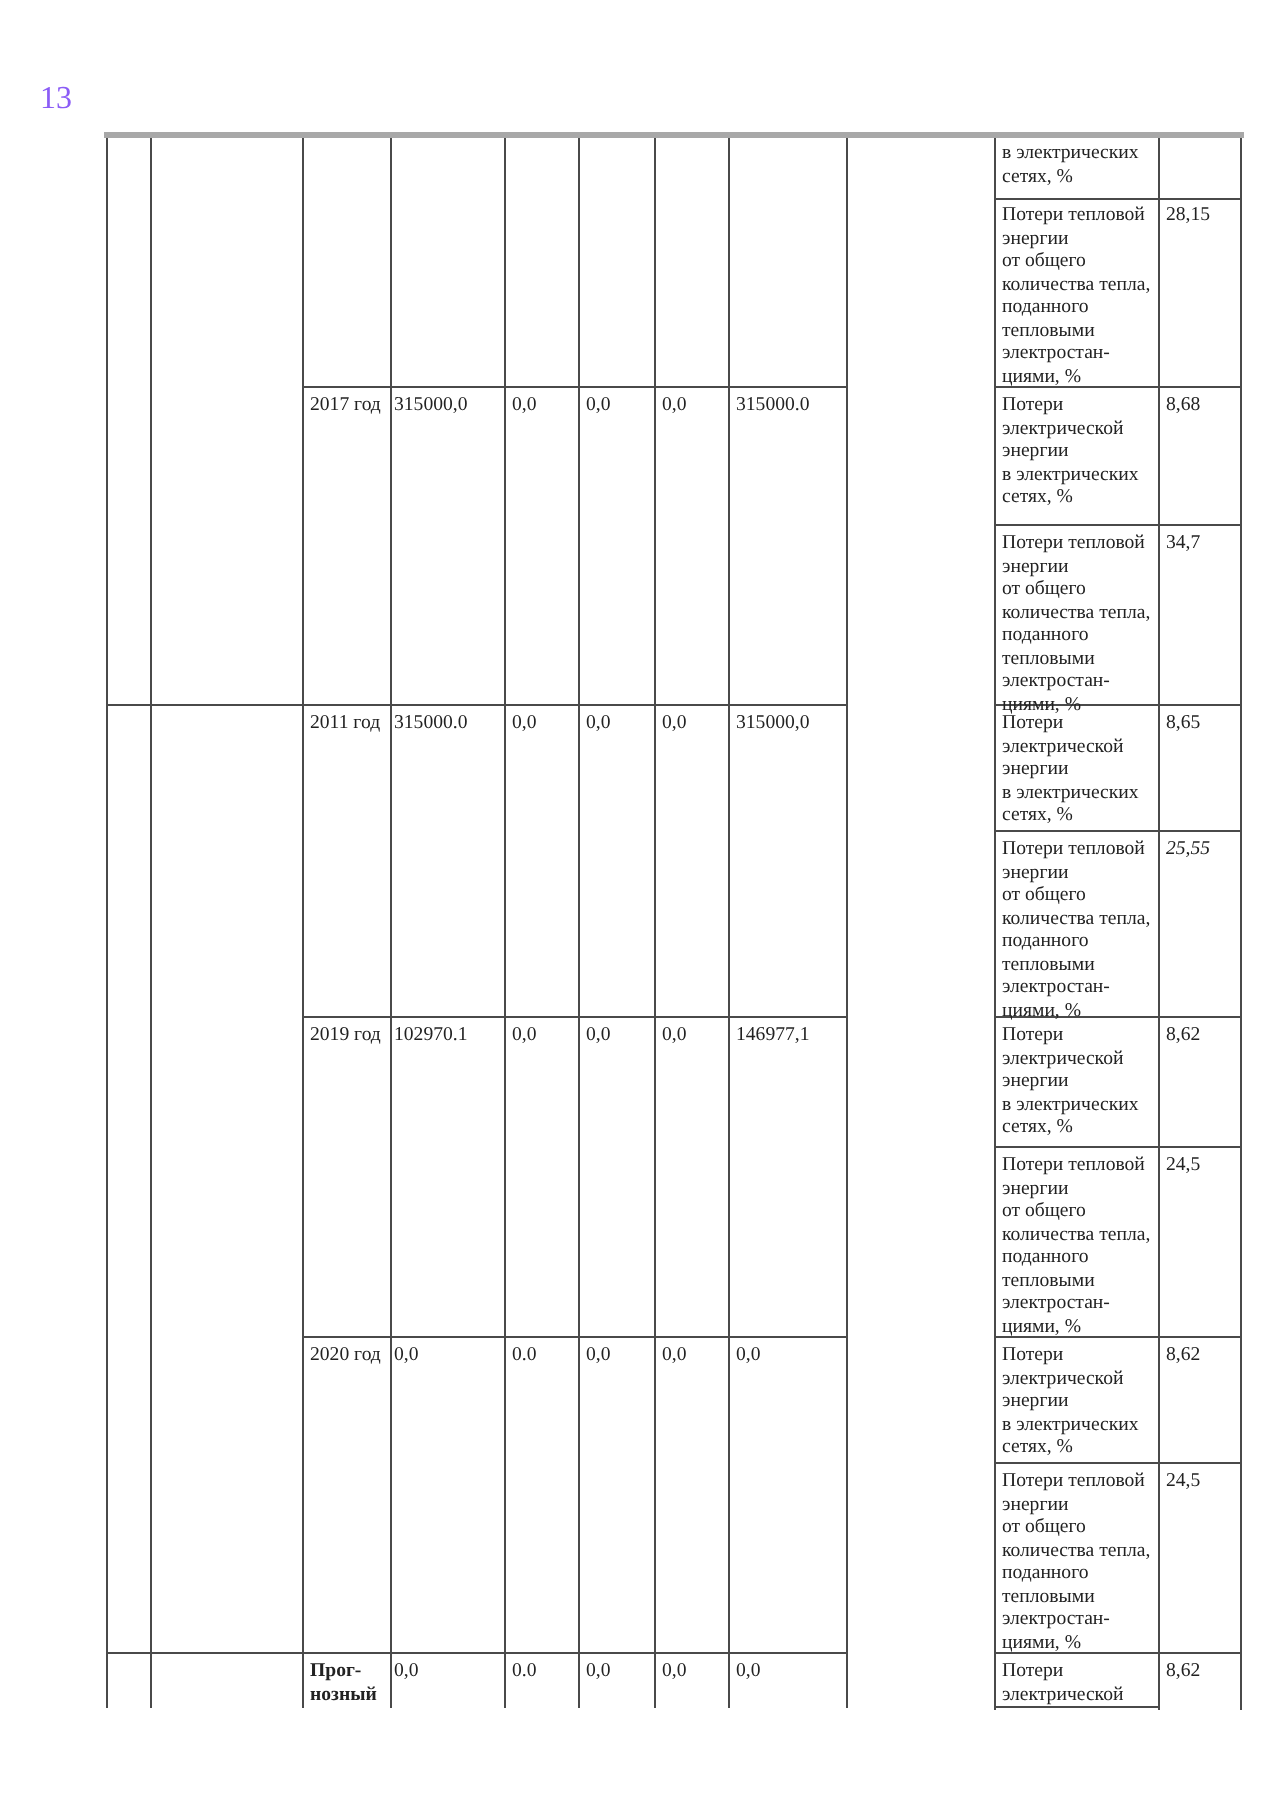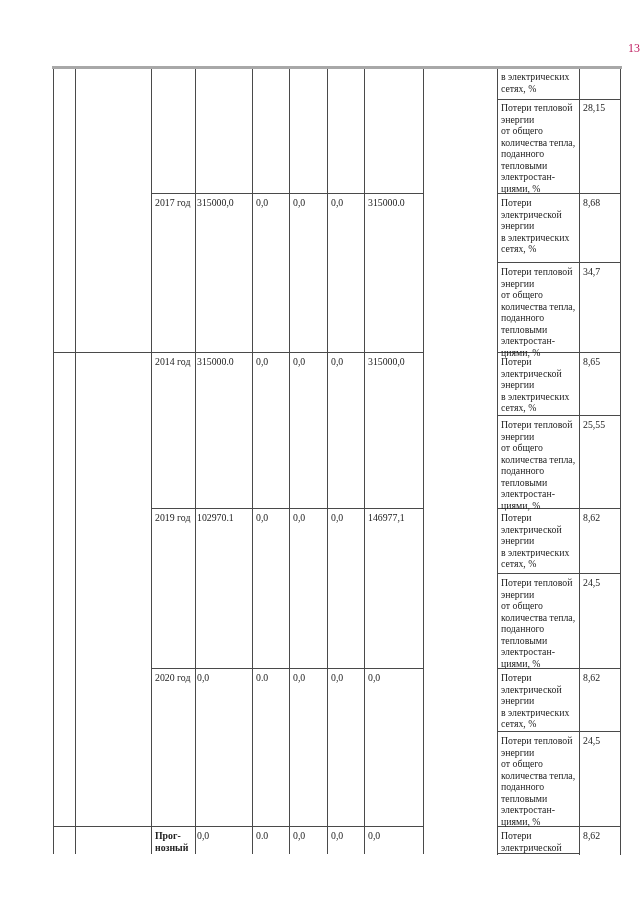--- a/index.html
+++ b/index.html
@@ -3,21 +3,21 @@
 <meta charset="utf-8">
 <style>
   html,body{margin:0;padding:0;background:#ffffff;}
   .page{
     position:relative;width:640px;height:905px;background:#ffffff;
     font-family:"Liberation Serif","DejaVu Serif",serif;
     color:#222;overflow:hidden;
   }
   .pageno{
     position:absolute;top:41px;left:20px;right:0;
-    text-align:right;font-size:12px;color:#be185d;
+    text-align:left;font-size:16px;color:#8b5cf6;
   }
   .v{position:absolute;width:1px;background:#4a4a4a;}
   .h{position:absolute;height:1px;background:#4a4a4a;}
   .bar{position:absolute;background:#a8a8a8;}
   .c{
     position:absolute;font-size:9.8px;line-height:11.5px;
     white-space:pre-line;letter-spacing:0;
   }
   .nw{white-space:nowrap;}
 </style>
@@ -90,41 +90,41 @@
     <div class="c" style="left:501px;top:266px;width:77px;">Потери тепловой
 энергии
 от общего
 количества тепла,
 поданного
 тепловыми
 электростан-
 циями, %</div>
     <div class="c nw" style="left:583px;top:266px;">34,7</div>
 
-    <div class="c nw" style="left:155px;top:356px;">2014 год</div>
+    <div class="c nw" style="left:155px;top:356px;">2011 год</div>
     <div class="c nw" style="left:197px;top:356px;">315000.0</div>
     <div class="c nw" style="left:256px;top:356px;">0,0</div>
     <div class="c nw" style="left:293px;top:356px;">0,0</div>
     <div class="c nw" style="left:331px;top:356px;">0,0</div>
     <div class="c nw" style="left:368px;top:356px;">315000,0</div>
     <div class="c" style="left:501px;top:356px;width:77px;">Потери
 электрической
 энергии
 в электрических
 сетях, %</div>
     <div class="c nw" style="left:583px;top:356px;">8,65</div>
     <div class="c" style="left:501px;top:419px;width:77px;">Потери тепловой
 энергии
 от общего
 количества тепла,
 поданного
 тепловыми
 электростан-
 циями, %</div>
-    <div class="c nw" style="left:583px;top:419px;">25,55</div>
+    <div class="c nw" style="left:583px;top:419px;font-style:italic;">25,55</div>
 
     <div class="c nw" style="left:155px;top:512px;">2019 год</div>
     <div class="c nw" style="left:197px;top:512px;">102970.1</div>
     <div class="c nw" style="left:256px;top:512px;">0,0</div>
     <div class="c nw" style="left:293px;top:512px;">0,0</div>
     <div class="c nw" style="left:331px;top:512px;">0,0</div>
     <div class="c nw" style="left:368px;top:512px;">146977,1</div>
     <div class="c" style="left:501px;top:512px;width:77px;">Потери
 электрической
 энергии

